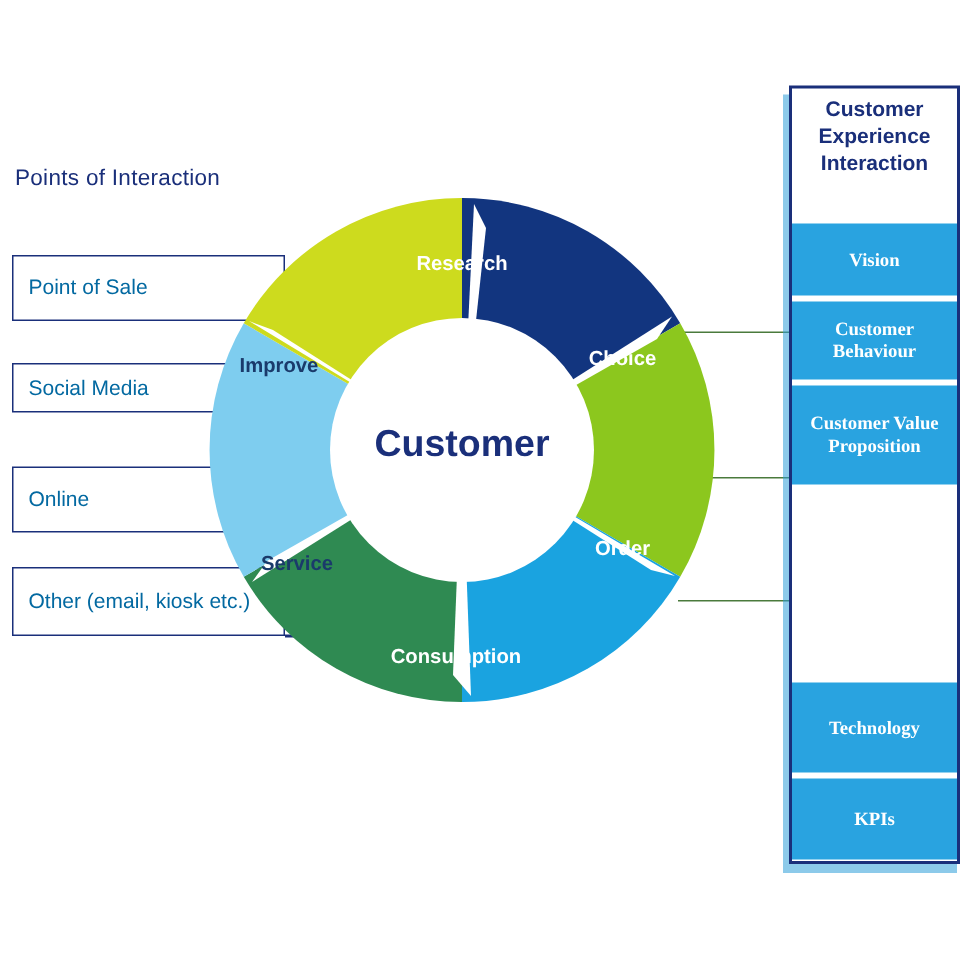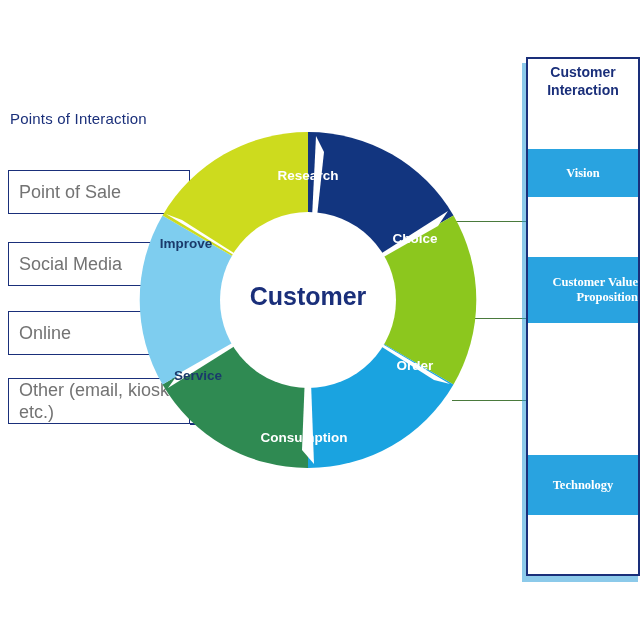--- a/index.html
+++ b/index.html
@@ -31,22 +31,22 @@
   .poi-box {
     position: absolute;
     left: 8px;
     width: 182px;
     border: 1.5px solid #1a2f7a;
     background: #ffffff;
     box-sizing: border-box;
     display: flex;
     align-items: center;
     padding-left: 10px;
-    font-size: 18px;
-    color: #737373;
+    font-size: 14px;
+    color: #0369a1;
     line-height: 1.25;
   }
   .poi-line {
     position: absolute;
     height: 1.5px;
     background: #1a2f7a;
   }
 
   
   #donut-wrap {
@@ -144,21 +144,21 @@
 
 <div id="page">
 
   <div id="poi-title">Points of Interaction</div>
 
   <div class="poi-box" style="top:170px;height:44px;">
     <span>Point of Sale</span>
   </div>
   <div class="poi-line" style="left:190px;top:213px;width:42px;"></div>
 
-  <div class="poi-box" style="top:242px;height:44px;">
+  <div class="poi-box" style="top:242px;height:33px;">
     <span>Social Media</span>
   </div>
   <div class="poi-line" style="left:190px;top:285px;width:20px;"></div>
 
   <div class="poi-box" style="top:311px;height:44px;">
     <span>Online</span>
   </div>
   <div class="poi-line" style="left:190px;top:354px;width:16px;"></div>
 
   <div class="poi-box" style="top:378px;height:46px;">
@@ -212,27 +212,34 @@
     </svg>
     <div id="center-label">Customer</div>
   </div>
 
   <div id="cap-panel">
     <div id="cap-shadow"></div>
     <div id="cap-inner"></div>
 
     <div class="cap-head">
       <div>Customer</div>
+      <div>Experience</div>
       <div>Interaction</div>
     </div>
 
     <div class="cap-cell" style="top:92px;height:48px;">
       <span>Vision</span>
     </div>
-    <div class="cap-cell" style="top:200px;height:66px;text-align:right;">
+    <div class="cap-cell" style="top:144px;height:52px;">
+      <span>Customer Behaviour</span>
+    </div>
+    <div class="cap-cell" style="top:200px;height:66px;">
       <span>Customer Value Proposition</span>
     </div>
     <div class="cap-cell" style="top:398px;height:60px;text-align:right;">
       <span>Technology</span>
     </div>
+    <div class="cap-cell" style="top:462px;height:54px;">
+      <span>KPIs</span>
+    </div>
   </div>
 
 </div>
 
 </body></html>

